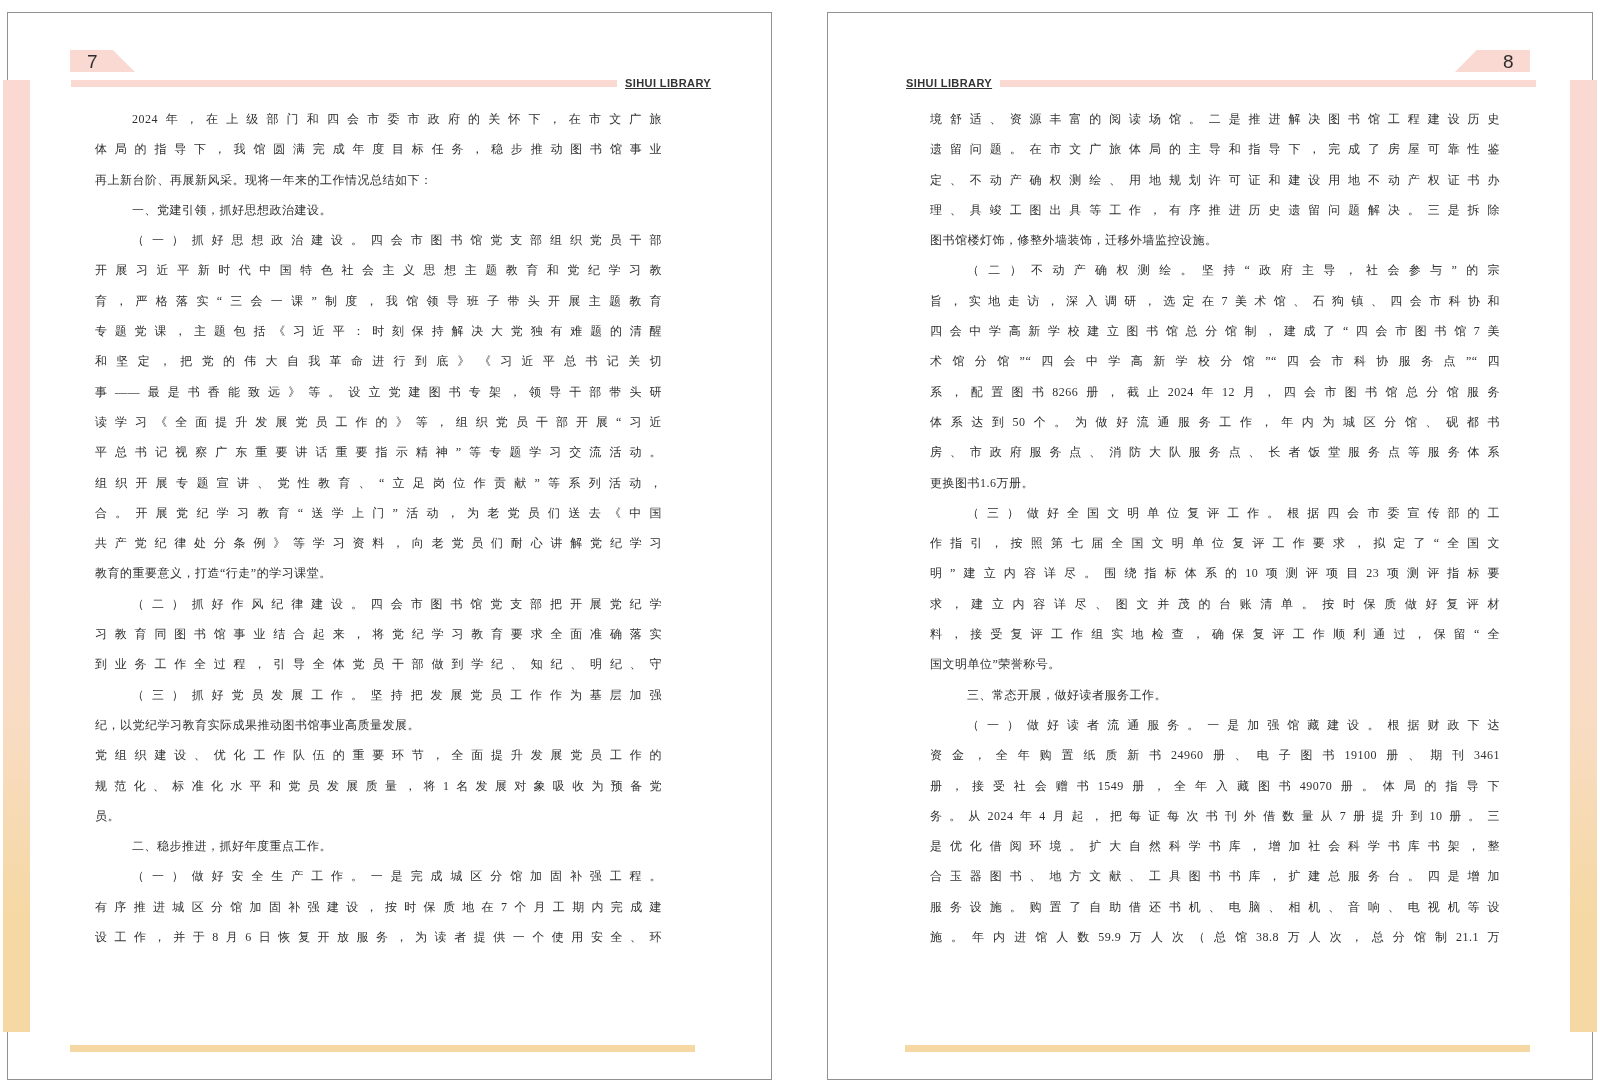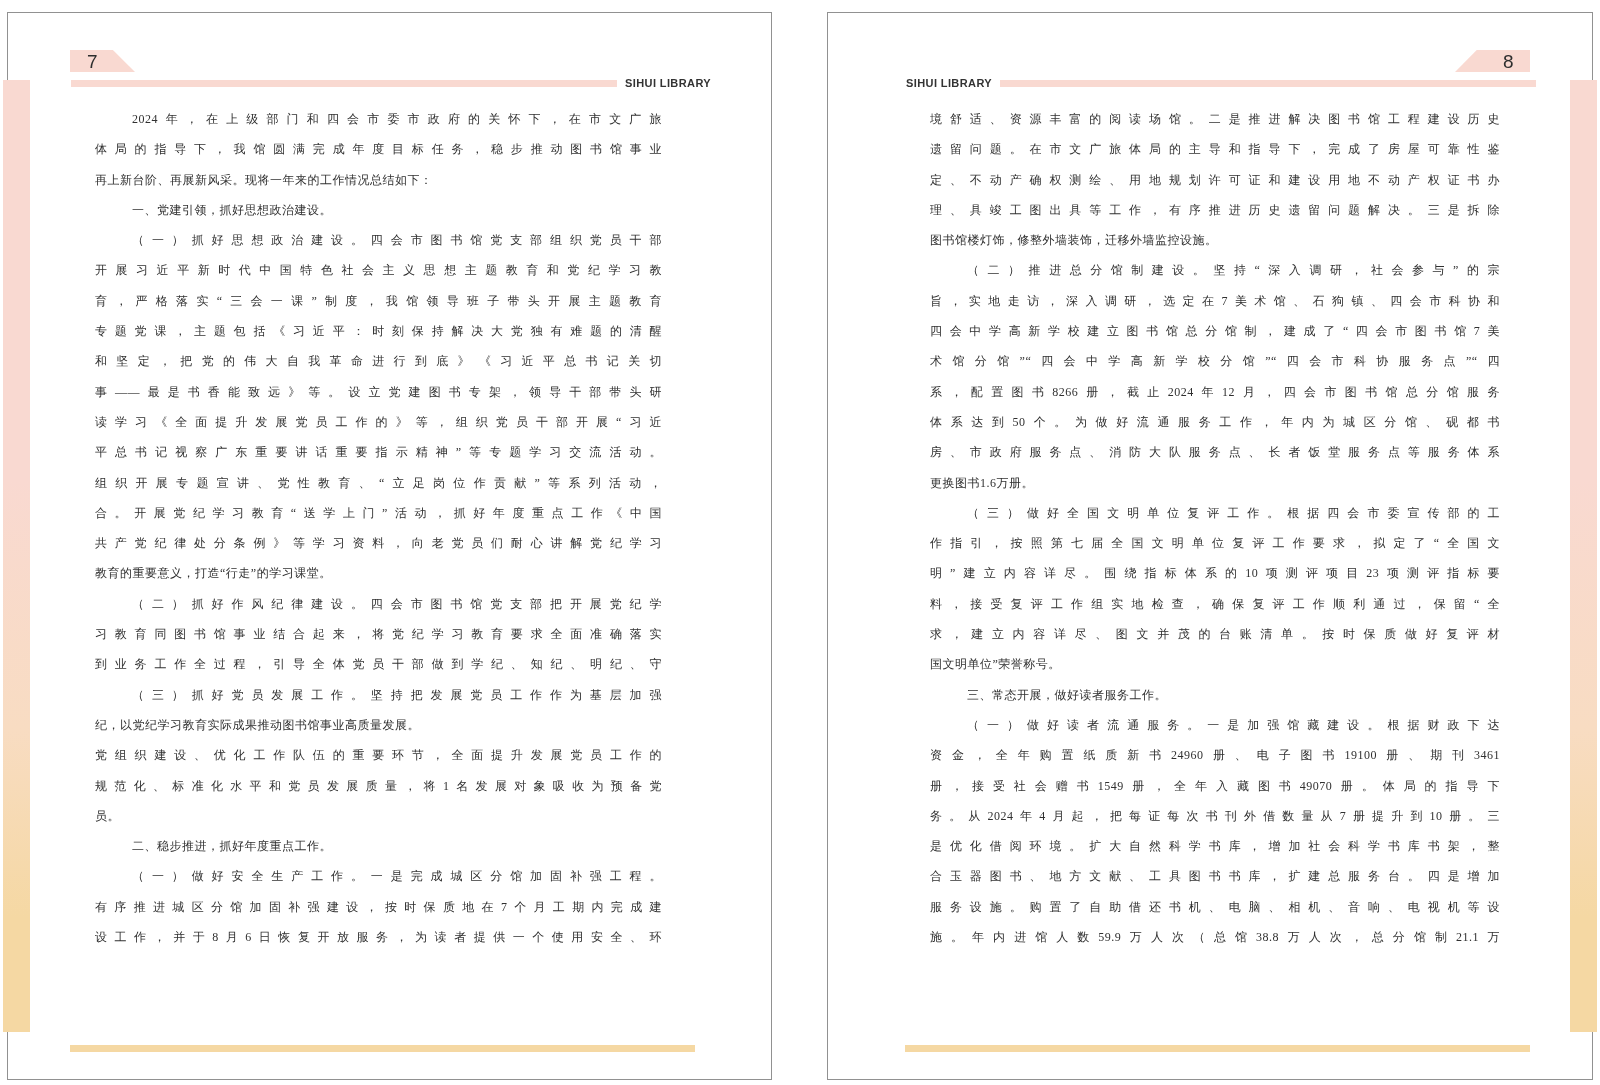--- a/index.html
+++ b/index.html
@@ -22,21 +22,21 @@
   #tab-left{left:70px;width:65px;clip-path:polygon(0 0,66% 0,100% 100%,0 100%);}
   #tab-left .num{display:block;padding-left:17px;}
   #tab-right{left:1455px;width:75px;clip-path:polygon(29% 0,100% 0,100% 100%,0 100%);}
   #tab-right .num{display:block;padding-left:48px;}
 
   .header-rule{position:absolute;top:80px;height:7px;background:var(--pink);z-index:2;}
   #rule-left{left:71px;width:546px;}
   #rule-right{left:1000px;width:536px;}
 
   .brand{position:absolute;top:76px;height:14px;line-height:15px;z-index:2;color:#333;
-    font-family:"Liberation Sans","DejaVu Sans",sans-serif;font-weight:bold;font-size:11px;letter-spacing:0.4px;}
+    font-family:"Liberation Sans","DejaVu Sans",sans-serif;font-weight:bold;font-size:11px;letter-spacing:0.4px;text-decoration:underline;}
   #brand-left{left:625px;width:90px;text-align:left;}
   #brand-right{left:906px;width:90px;text-align:left;}
 
   .column{position:absolute;top:104px;color:var(--ink);font-size:12px;line-height:30.3px;letter-spacing:0.5px;z-index:2;}
   #col-left{left:95px;width:567px;}
   #col-right{left:930px;width:570px;}
   .tline{text-align:justify;text-align-last:left;}
   .tline.full{text-align-last:justify;}
   .tline.indent{padding-left:37px;}
 
@@ -62,21 +62,21 @@
       <div class="tline indent">一、党建引领，抓好思想政治建设。</div>
       <div class="tline indent full">（一）抓好思想政治建设。四会市图书馆党支部组织党员干部</div>
       <div class="tline full">开展习近平新时代中国特色社会主义思想主题教育和党纪学习教</div>
       <div class="tline full">育，严格落实“三会一课”制度，我馆领导班子带头开展主题教育</div>
       <div class="tline full">专题党课，主题包括《习近平：时刻保持解决大党独有难题的清醒</div>
       <div class="tline full">和坚定，把党的伟大自我革命进行到底》《习近平总书记关切</div>
       <div class="tline full">事——最是书香能致远》等。设立党建图书专架，领导干部带头研</div>
       <div class="tline full">读学习《全面提升发展党员工作的》等，组织党员干部开展“习近</div>
       <div class="tline full">平总书记视察广东重要讲话重要指示精神”等专题学习交流活动。</div>
       <div class="tline full">组织开展专题宣讲、党性教育、“立足岗位作贡献”等系列活动，</div>
-      <div class="tline full">合。开展党纪学习教育“送学上门”活动，抓好年度重点工作《中国</div>
+      <div class="tline full">合。开展党纪学习教育“送学上门”活动，为老党员们送去《中国</div>
       <div class="tline full">共产党纪律处分条例》等学习资料，向老党员们耐心讲解党纪学习</div>
       <div class="tline">教育的重要意义，打造“行走”的学习课堂。</div>
       <div class="tline indent full">（二）抓好作风纪律建设。四会市图书馆党支部把开展党纪学</div>
       <div class="tline full">习教育同图书馆事业结合起来，将党纪学习教育要求全面准确落实</div>
       <div class="tline full">到业务工作全过程，引导全体党员干部做到学纪、知纪、明纪、守</div>
       <div class="tline indent full">（三）抓好党员发展工作。坚持把发展党员工作作为基层加强</div>
       <div class="tline">纪，以党纪学习教育实际成果推动图书馆事业高质量发展。</div>
       <div class="tline full">党组织建设、优化工作队伍的重要环节，全面提升发展党员工作的</div>
       <div class="tline full">规范化、标准化水平和党员发展质量，将1名发展对象吸收为预备党</div>
       <div class="tline">员。</div>
@@ -95,33 +95,33 @@
     <span class="num">8</span>
   </div>
   <div class="header-rule" id="rule-right"></div>
   <div class="brand" id="brand-right">SIHUI LIBRARY</div>
   <div class="column" id="col-right">
       <div class="tline full">境舒适、资源丰富的阅读场馆。二是推进解决图书馆工程建设历史</div>
       <div class="tline full">遗留问题。在市文广旅体局的主导和指导下，完成了房屋可靠性鉴</div>
       <div class="tline full">定、不动产确权测绘、用地规划许可证和建设用地不动产权证书办</div>
       <div class="tline full">理、具竣工图出具等工作，有序推进历史遗留问题解决。三是拆除</div>
       <div class="tline">图书馆楼灯饰，修整外墙装饰，迁移外墙监控设施。</div>
-      <div class="tline indent full">（二）推进总分馆制建设。坚持“深入调研，社会参与”的宗</div>
+      <div class="tline indent full">（二）不动产确权测绘。坚持“政府主导，社会参与”的宗</div>
       <div class="tline full">旨，实地走访，深入调研，选定在7美术馆、石狗镇、四会市科协和</div>
       <div class="tline full">四会中学高新学校建立图书馆总分馆制，建成了“四会市图书馆7美</div>
       <div class="tline full">术馆分馆”“四会中学高新学校分馆”“四会市科协服务点”“四</div>
       <div class="tline full">系，配置图书8266册，截止2024年12月，四会市图书馆总分馆服务</div>
       <div class="tline full">体系达到50个。为做好流通服务工作，年内为城区分馆、砚都书</div>
       <div class="tline full">房、市政府服务点、消防大队服务点、长者饭堂服务点等服务体系</div>
       <div class="tline">更换图书1.6万册。</div>
       <div class="tline indent full">（三）做好全国文明单位复评工作。根据四会市委宣传部的工</div>
       <div class="tline full">作指引，按照第七届全国文明单位复评工作要求，拟定了“全国文</div>
       <div class="tline full">明”建立内容详尽。围绕指标体系的10项测评项目23项测评指标要</div>
+      <div class="tline full">求，建立内容详尽、图文并茂的台账清单。按时保质做好复评材</div>
       <div class="tline full">料，接受复评工作组实地检查，确保复评工作顺利通过，保留“全</div>
-      <div class="tline full">求，建立内容详尽、图文并茂的台账清单。按时保质做好复评材</div>
       <div class="tline">国文明单位”荣誉称号。</div>
       <div class="tline indent">三、常态开展，做好读者服务工作。</div>
       <div class="tline indent full">（一）做好读者流通服务。一是加强馆藏建设。根据财政下达</div>
       <div class="tline full">资金，全年购置纸质新书24960册、电子图书19100册、期刊3461</div>
       <div class="tline full">册，接受社会赠书1549册，全年入藏图书49070册。体局的指导下</div>
       <div class="tline full">务。从2024年4月起，把每证每次书刊外借数量从7册提升到10册。三</div>
       <div class="tline full">是优化借阅环境。扩大自然科学书库，增加社会科学书库书架，整</div>
       <div class="tline full">合玉器图书、地方文献、工具图书书库，扩建总服务台。四是增加</div>
       <div class="tline full">服务设施。购置了自助借还书机、电脑、相机、音响、电视机等设</div>
       <div class="tline full">施。年内进馆人数59.9万人次（总馆38.8万人次，总分馆制21.1万</div>

